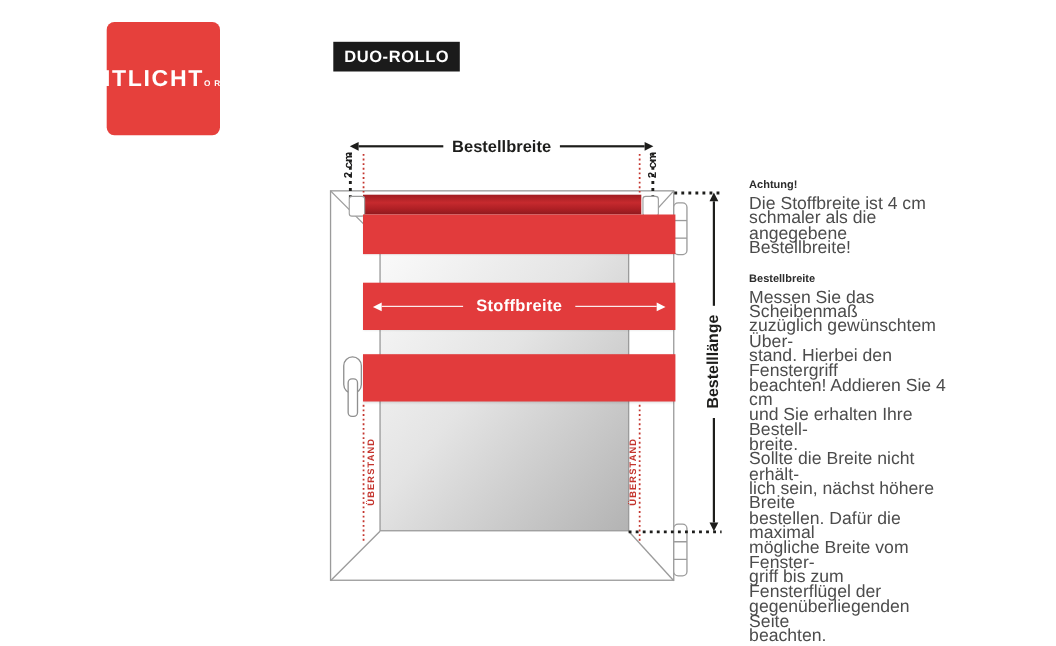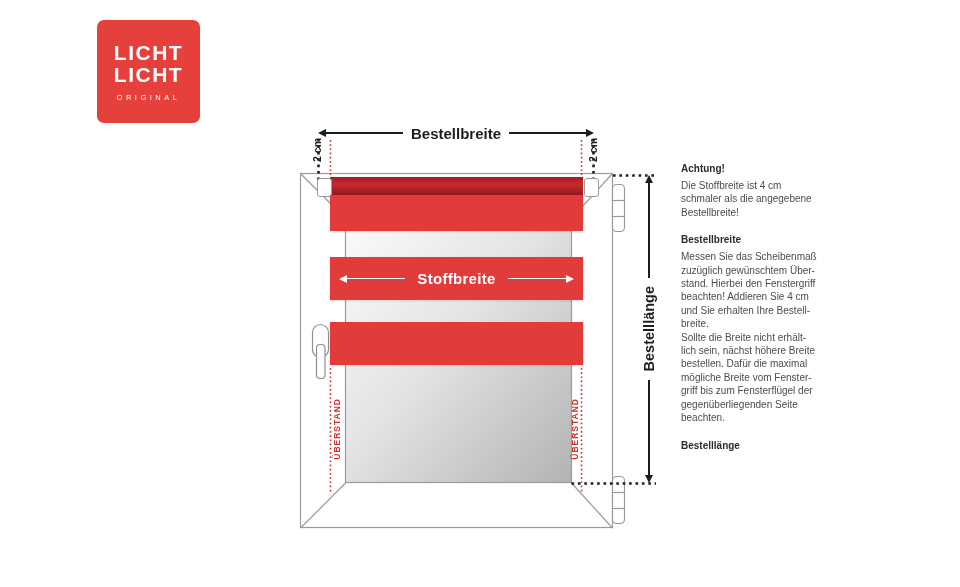--- a/index.html
+++ b/index.html
@@ -7,44 +7,44 @@
     position:relative;width:960px;height:587px;background:#ffffff;overflow:hidden;
     font-family:"Liberation Sans", sans-serif;
     --logo-red:#e6403c; --fabric-red:#e23b3c; --tube-dark:#951a1f; --tube-mid:#c62a2e;
     --dotted-red:#c4352e; --overhang-red:#c4352e; --ink:#1d1d1b; --frame-gray:#9b9b9b;
     --badge-bg:#1b1b1b; --body-text:#4c4c4c; --heading-text:#2b2b2b;
   }
   .abs{position:absolute;}
 
   
   .logo{left:97px;top:20px;width:103px;height:103px;border-radius:7px;background:var(--logo-red);
-        display:flex;flex-direction:column;align-items:center;justify-content:center;color:#fff;}
+        display:flex;align-items:center;justify-content:center;color:#fff;}
   .logo-line{font-size:21px;font-weight:700;letter-spacing:1.5px;line-height:22px;}
-  .logo-sub{font-size:7.5px;letter-spacing:3.5px;margin-top:7px;font-weight:400;}
+  .logo-sub{font-size:7.5px;letter-spacing:3.5px;margin-top:7px;font-weight:700;}
 
   
   .header{left:303px;top:38px;display:flex;align-items:flex-start;gap:13px;}
   .badge{background:var(--badge-bg);color:#fff;font-size:15px;font-weight:700;letter-spacing:.5px;
          padding:5px 10px;white-space:nowrap;}
   .hdr-title{font-size:15.5px;font-weight:700;letter-spacing:.8px;color:var(--ink);margin-top:5px;}
   .hdr-sub{font-size:13px;color:#565656;line-height:19px;margin-top:9px;white-space:pre-line;}
 
   
   .win-svg{left:0;top:0;}
   .fl{stroke:var(--frame-gray);stroke-width:1.2;fill:none;}
   .flw{stroke:var(--frame-gray);stroke-width:1.2;fill:#ffffff;}
   .dotb{stroke:var(--ink);stroke-width:2.6;stroke-dasharray:2.6 3.8;fill:none;}
   .dotr{stroke:var(--dotted-red);stroke-width:1.6;stroke-dasharray:1.7 2.5;fill:none;}
 
   
   .tube{left:330px;top:177px;width:253px;height:18px;
         background:linear-gradient(180deg,#a01d22 0%,var(--tube-mid) 40%,#b02025 70%,#8f191e 100%);}
   .cap{top:178px;width:13px;height:17px;background:#fff;border:1px solid var(--frame-gray);border-radius:3px;}
   .cap-l{left:317px;} .cap-r{left:584px;}
-  .stripe{left:330px;width:253px;background:var(--fabric-red);box-shadow:0 1px 2px rgba(0,0,0,.12);}
+  .stripe{left:330px;width:284px;background:var(--fabric-red);box-shadow:0 1px 2px rgba(0,0,0,.12);}
   .stripe1{top:195px;height:36px;}
   .stripe2{top:257px;height:43px;display:flex;align-items:center;}
   .stripe3{top:322px;height:43px;}
 
   
   .h-arrow{display:flex;align-items:center;}
   .hline{flex:1;height:2px;background:var(--ink);}
   .tri-l{width:0;height:0;border-top:4.5px solid transparent;border-bottom:4.5px solid transparent;border-right:8px solid var(--ink);}
   .tri-r{width:0;height:0;border-top:4.5px solid transparent;border-bottom:4.5px solid transparent;border-left:8px solid var(--ink);}
   .bb-arrow{left:318px;top:125px;width:276px;height:16px;}
@@ -65,34 +65,35 @@
   
   .vlabel{writing-mode:vertical-rl;transform:rotate(180deg);white-space:nowrap;}
   .cm{font-size:10.5px;font-weight:700;color:#222;}
   .cm-l{left:311px;top:138px;} .cm-r{left:587px;top:138px;}
   .ueb{font-size:8.5px;font-weight:700;letter-spacing:1px;color:var(--overhang-red);}
   .ueb-l{left:332px;top:398px;} .ueb-r{left:570px;top:398px;}
 
   
   .sidebar{left:681px;top:163px;width:180px;}
   .sidebar h3{font-size:10px;font-weight:700;color:var(--heading-text);margin:0 0 5px 0;}
-  .sidebar p{font-size:10px;line-height:13.4px;color:var(--body-text);margin:0 0 15px 0;white-space:pre-line;}
+  .sidebar p{font-size:16px;line-height:13.4px;color:var(--body-text);margin:0 0 15px 0;white-space:pre-line;}
 </style>
 </head>
 <body>
 
 <div class="stage" style="--logo-red: #e6403c; --fabric-red: #e23b3c; --tube-mid: #c62a2e; --dotted-red: #c4352e; --overhang-red: #c4352e; --ink: #1d1d1b; --frame-gray: #9b9b9b; --badge-bg: #1b1b1b; --body-text: #4c4c4c; --heading-text: #2b2b2b;">
 
   <div class="abs logo">
     <div class="logo-line">LICHT</div>
     <div class="logo-line">LICHT</div>
     <div class="logo-sub">ORIGINAL</div>
   </div>
 
   <div class="abs header">
+    <span class="badge">DUO-ROLLO</span>
   </div>
 
   <svg class="abs win-svg" width="960" height="587" viewBox="0 0 960 587" aria-hidden="true">
     <defs>
       <linearGradient id="glassGrad" x1="0" y1="0" x2="1" y2="1">
         <stop offset="0" stop-color="#fbfbfb"></stop>
         <stop offset="0.45" stop-color="#e4e4e4"></stop>
         <stop offset="1" stop-color="#b3b3b3"></stop>
       </linearGradient>
     </defs>

